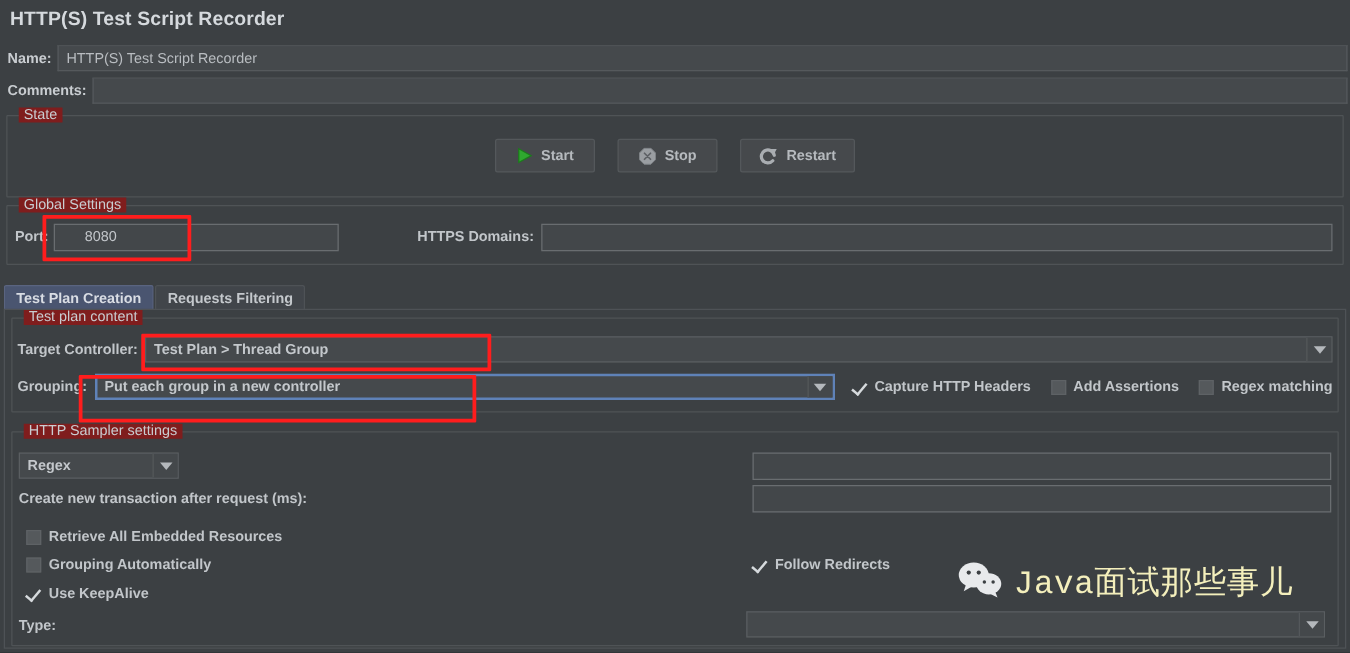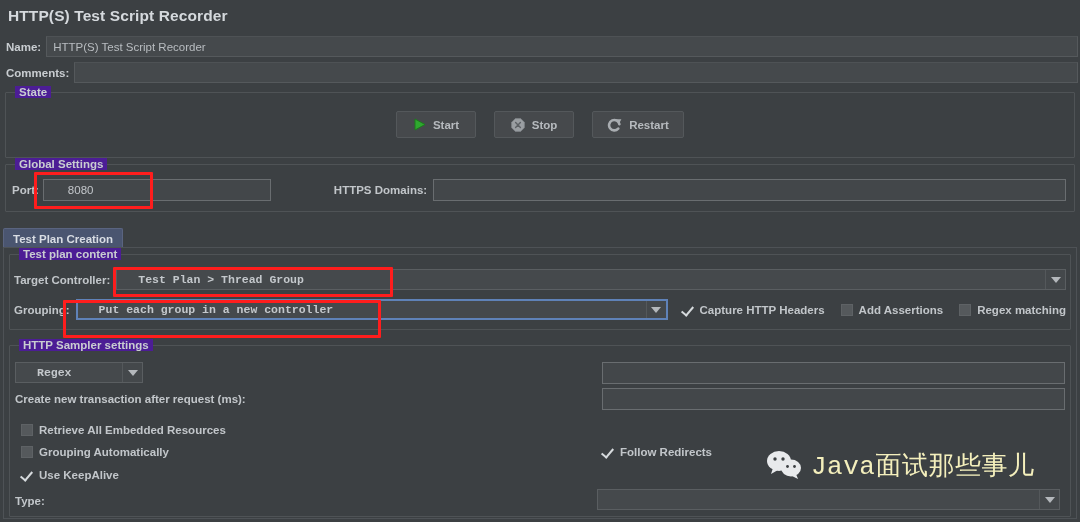--- a/index.html
+++ b/index.html
@@ -72,23 +72,23 @@
     position: absolute;
     box-sizing: border-box;
     border: 1px solid #4f5356;
     border-radius: 1px;
   }
   .group > .group-title {
     position: absolute;
     top: -7px;
     left: 9px;
     padding: 0 4px;
-    background: #4c1d95;
-    font-size: 11.5px;
-    font-weight: bold;
+    background: #7f1d1d;
+    font-size: 11.5px;
+    font-weight: normal;
     color: #c9cdd1;
     white-space: nowrap;
   }
 
   
   .btn {
     background: #46494c;
     border: 1px solid #54585b;
     border-radius: 2px;
     height: 27px;
@@ -145,24 +145,23 @@
     align-items: center;
     height: 21px;
     color: #c4c8cc;
     font-size: 11.5px;
     font-weight: bold;
     position: relative;
     cursor: default;
   }
   .combo .combo-text {
     flex: 1;
-    padding-left: 21px;
+    padding-left: 6px;
     overflow: hidden;
     white-space: nowrap;
-    font-family: Liberation Mono, monospace;
   }
   .combo .arrow-btn {
     width: 19px;
     height: 100%;
     border-left: 1px solid #54585b;
     display: flex;
     align-items: center;
     justify-content: center;
     background: #44484b;
   }
@@ -307,20 +306,23 @@
       <span class="plain-field" style="width:228px; display:flex; align-items:center; padding-left:24px; color:#c2c6ca; font-weight:normal;">8080</span>
 
       <span class="static-label" style="margin-left:63px;">HTTPS Domains:</span>
       <span class="plain-field" style="flex:1; margin-left:6px; margin-right:3px;"></span>
     </div>
   </div>
 
   <div class="tabs">
     <div class="tab active">
       <span>Test Plan Creation</span>
+    </div>
+    <div class="tab">
+      <span>Requests Filtering</span>
     </div>
   </div>
 
   <div style="position:absolute; left:3px; top:247px; width:1074px; height:272px; border:1px solid #4e5256; box-sizing:border-box;"></div>
 
   <div class="group" style="left:9px; top:254px; width:1062px; height:76px;">
     <span class="group-title">Test plan content</span>
 
     <div style="position:absolute; left:4px; top:14px; display:flex; align-items:center; width:1052px;">
       <span class="static-label">Target Controller:</span>

